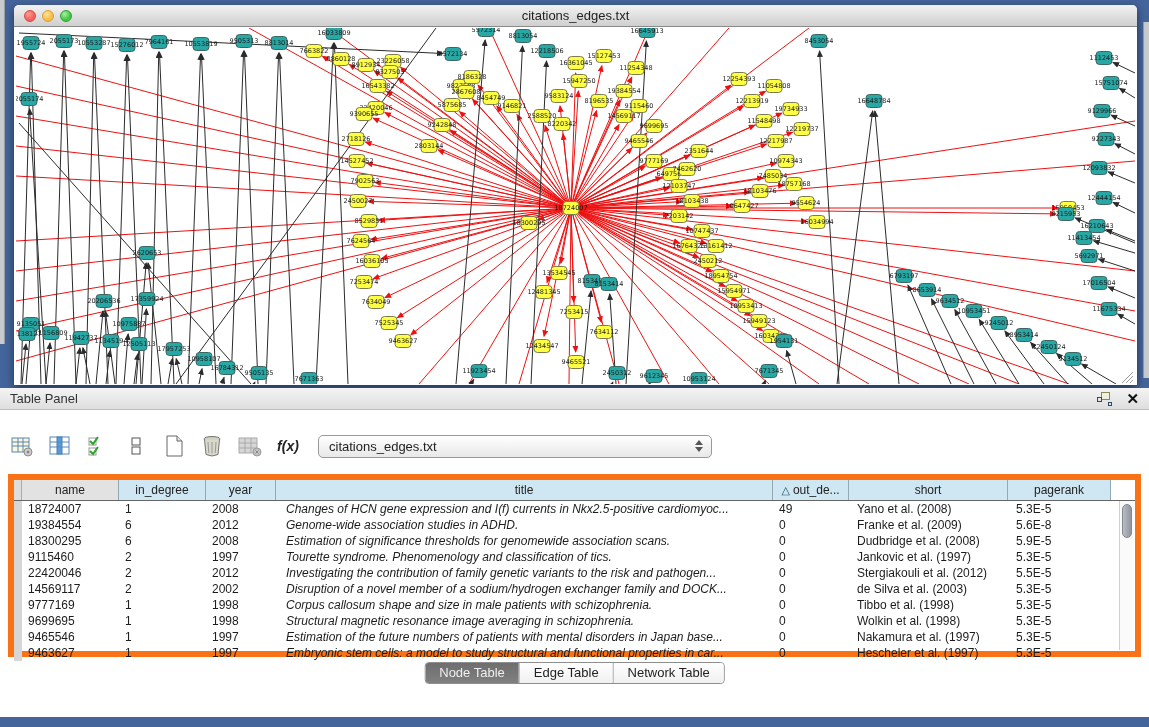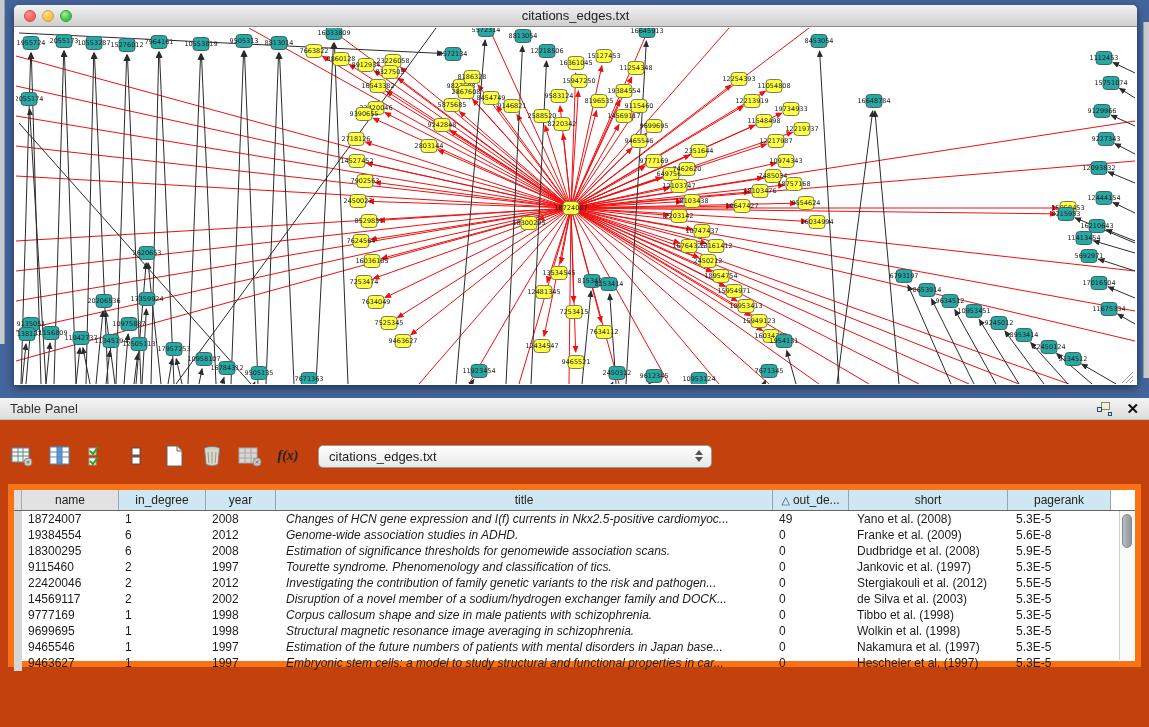--- a/index.html
+++ b/index.html
@@ -18,21 +18,21 @@
     position:relative; }
   .titlebar .title { position:absolute; left:0; right:0; top:0; height:22px; line-height:22px;
     text-align:center; font-size:13px; color:#222; }
   .light { position:absolute; top:5px; width:12px; height:12px; border-radius:50%; }
   .light.red { left:10px; background:radial-gradient(circle at 35% 30%, #ff9b94,#f3625c 60%); border:1px solid #d34b44; }
   .light.yellow { left:28px; background:radial-gradient(circle at 35% 30%, #ffe3a0,#f7bd46 60%); border:1px solid #d9a036; }
   .light.green { left:46px; background:radial-gradient(circle at 35% 30%, #a7efa3,#44c646 60%); border:1px solid #2fa037; }
   .canvas-holder { position:absolute; left:2px; top:23px; width:1119px; height:356px; background:#fff; overflow:hidden; }
 
   
-  .table-panel { position:absolute; left:0; top:398px; width:1149px; height:329px; background:#c2410c; }
+  .table-panel { position:absolute; left:0; top:388px; width:1149px; height:329px; background:#ffffff; }
   .panel-header { height:22px; background:linear-gradient(#f4f4f4,#dedede); border-bottom:1px solid #bfbfbf;
     position:relative; }
   .panel-header .ph-title { position:absolute; left:10px; top:0; line-height:22px; font-size:13px; color:#333; }
   .panel-header .ph-icons { position:absolute; right:10px; top:3px; display:flex; gap:14px; align-items:center; }
   .float-ic { width:15px; height:15px; position:relative; display:inline-block; }
   .float-ic .sq1 { position:absolute; left:4px; top:1px; width:9px; height:8px; border:1px solid #8a8a55; background:#efefdf; }
   .float-ic .sq2 { position:absolute; left:0; top:6px; width:5px; height:5px; border:1px solid #2c4a6e; }
   .float-ic .sq3 { position:absolute; right:0; bottom:0; width:4px; height:4px; border:1px solid #2c4a6e; }
   .close-ic { font-size:15px; font-weight:bold; color:#111; line-height:15px; cursor:default; }
 
@@ -72,21 +72,21 @@
   .tab.selected { background:linear-gradient(#6e6e6e,#808080); color:#efefef; }
 
   .statusbar { position:absolute; left:0; bottom:0; width:100%; height:21px;
     background:linear-gradient(#e6e6e6,#d9d9d9); border-top:1px solid #b5b5b5; }
   .statusbar .mem { position:absolute; right:32px; top:0; line-height:20px; font-size:11px; color:#333; }
   .statusbar .dot { position:absolute; right:10px; top:3px; width:14px; height:14px; border-radius:50%;
     background:radial-gradient(circle at 35% 30%, #9ce89a,#3cb63c 70%); border:1px solid #3d8b3d; }
 
   
   .ic { display:block; }
-  .fx { font-family:Liberation Serif, serif; font-style:italic; font-weight:bold; font-size:14px; color:#222; }
+  .fx { font-family:Liberation Sans, sans-serif; font-style:italic; font-weight:bold; font-size:14px; color:#222; }
 </style>
 </head>
 <body>
 
 <div class="sliver left"></div>
 <div class="sliver right"></div>
 
 <div class="graph-window">
   <div class="titlebar">
     <span class="light red"></span>
@@ -792,14 +792,19 @@
           <div class="td short-c">Hescheler et al. (1997)</div>
           <div class="td pr-c">5.3E-5</div>
           <div class="td"></div>
         </div>
       </div>
     <div class="vscroll">
         <div class="vthumb"></div>
       </div>
   </div>
 
+  <div class="tabs" id="tabs">
+      <div class="tab selected">Node Table</div>
+      <div class="tab">Edge Table</div>
+      <div class="tab">Network Table</div>
+    </div>
 
 </div>
 
 </body></html>

